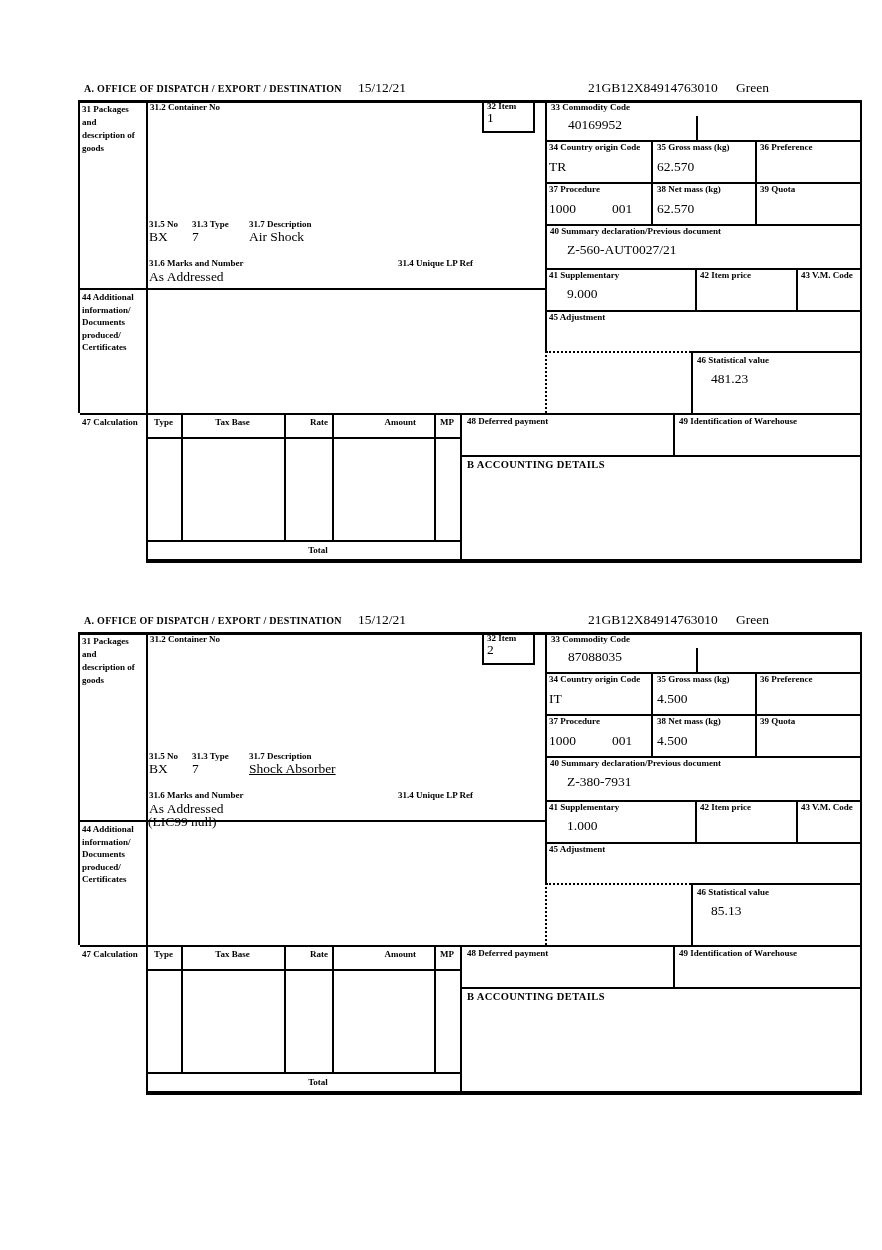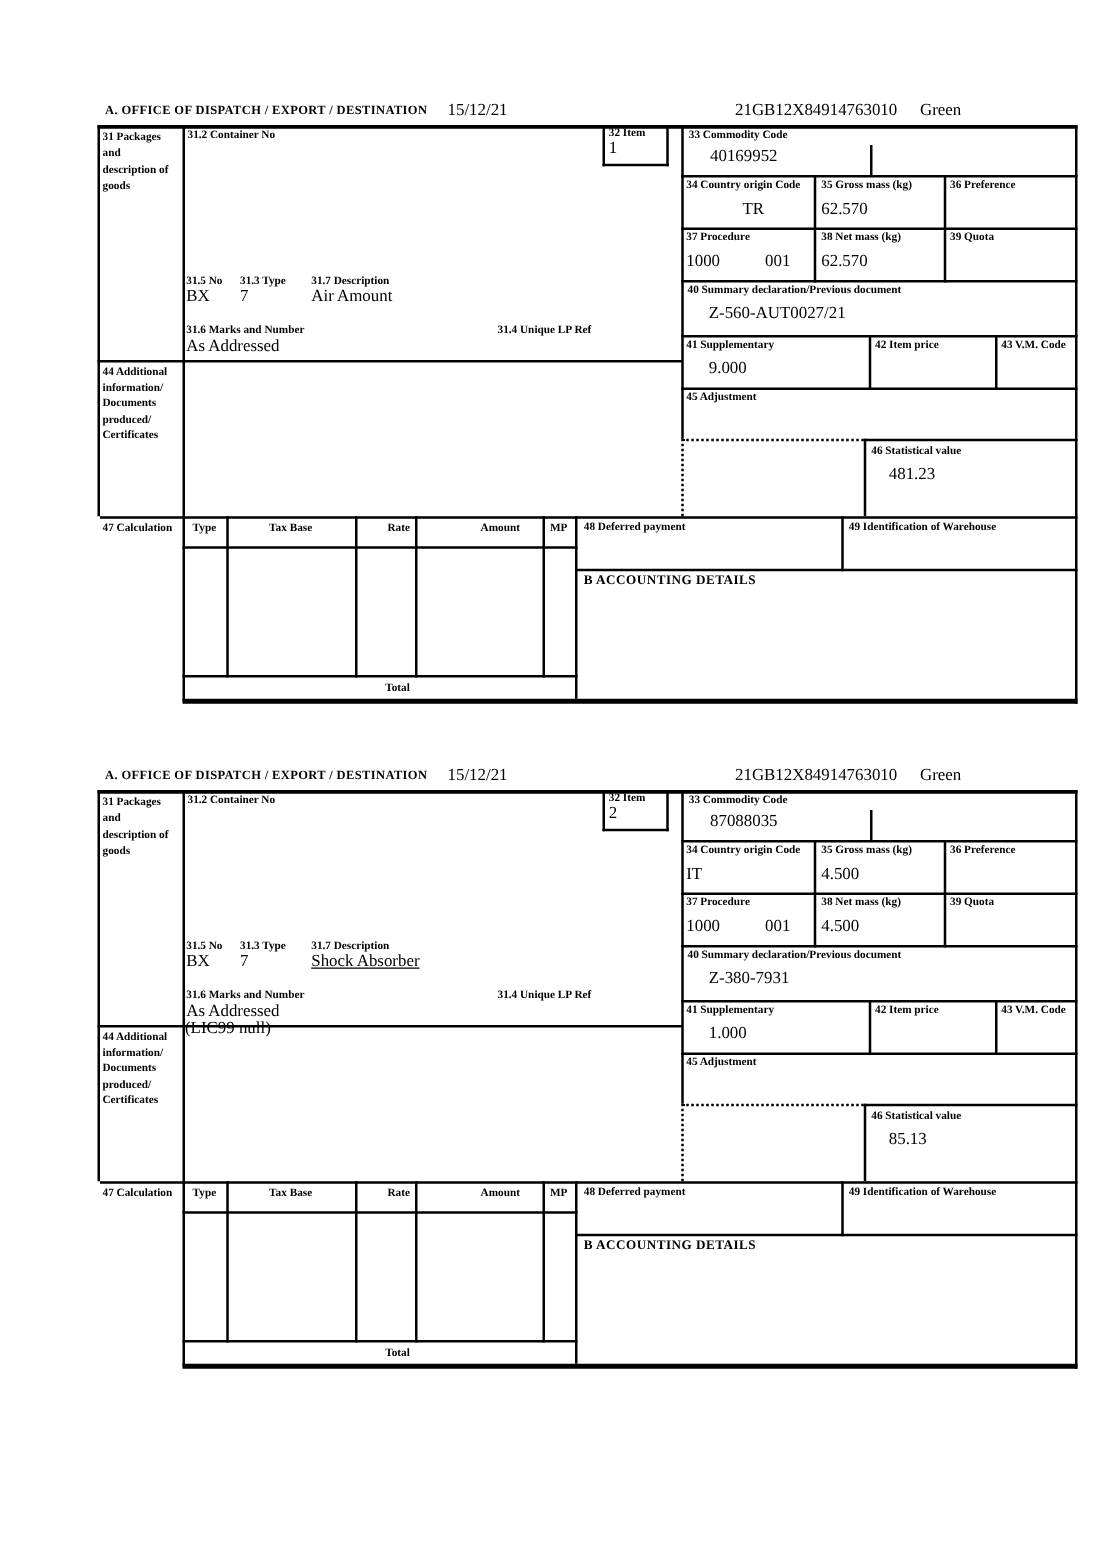--- a/index.html
+++ b/index.html
@@ -76,36 +76,36 @@
     <div class="lab wrap" style="left:82px;top:23px;width:58px;">31 Packages and description of goods</div>
     <div class="lab wrap" style="left:82px;top:211px;width:56px;line-height:12.5px;">44 Additional information/ Documents produced/ Certificates</div>
     <div class="lab wrap" style="left:82px;top:336px;width:60px;">47 Calculation</div>
 
     <div class="lab" style="left:150px;top:22px;">31.2 Container No</div>
     <div class="lab" style="left:149px;top:139px;">31.5 No</div>
     <div class="lab" style="left:192px;top:139px;">31.3 Type</div>
     <div class="lab" style="left:249px;top:139px;">31.7 Description</div>
     <div class="val" style="left:149px;top:149px;">BX</div>
     <div class="val" style="left:192px;top:149px;">7</div>
-    <div class="val" style="left:249px;top:149px;">Air Amount</div>
+    <div class="val" style="left:249px;top:149px;">Air Shock</div>
     <div class="lab" style="left:149px;top:178px;">31.6 Marks and Number</div>
     <div class="lab" style="left:398px;top:178px;">31.4 Unique LP Ref</div>
     <div class="val" style="left:149px;top:189px;">As Addressed</div>
     <div class="val" style="left:148px;top:210px;"></div>
 
     <div class="lab" style="left:487px;top:21px;">32 Item</div>
     <div class="val" style="left:487px;top:30px;">1</div>
 
     <div class="lab" style="left:551px;top:22px;">33 Commodity Code</div>
     <div class="val" style="left:568px;top:37px;">40169952</div>
 
     <div class="lab" style="left:549px;top:62px;">34 Country origin Code</div>
     <div class="lab" style="left:657px;top:62px;">35 Gross mass (kg)</div>
     <div class="lab" style="left:760px;top:62px;">36 Preference</div>
-    <div class="val" style="left:549px;top:79px;margin-left:45px;">TR</div>
+    <div class="val" style="left:549px;top:79px;">TR</div>
     <div class="val" style="left:657px;top:79px;">62.570</div>
 
     <div class="lab" style="left:549px;top:104px;">37 Procedure</div>
     <div class="lab" style="left:657px;top:104px;">38 Net mass (kg)</div>
     <div class="lab" style="left:760px;top:104px;">39 Quota</div>
     <div class="val" style="left:549px;top:121px;">1000</div>
     <div class="val" style="left:612px;top:121px;">001</div>
     <div class="val" style="left:657px;top:121px;">62.570</div>
 
     <div class="lab" style="left:550px;top:146px;">40 Summary declaration/Previous document</div>

